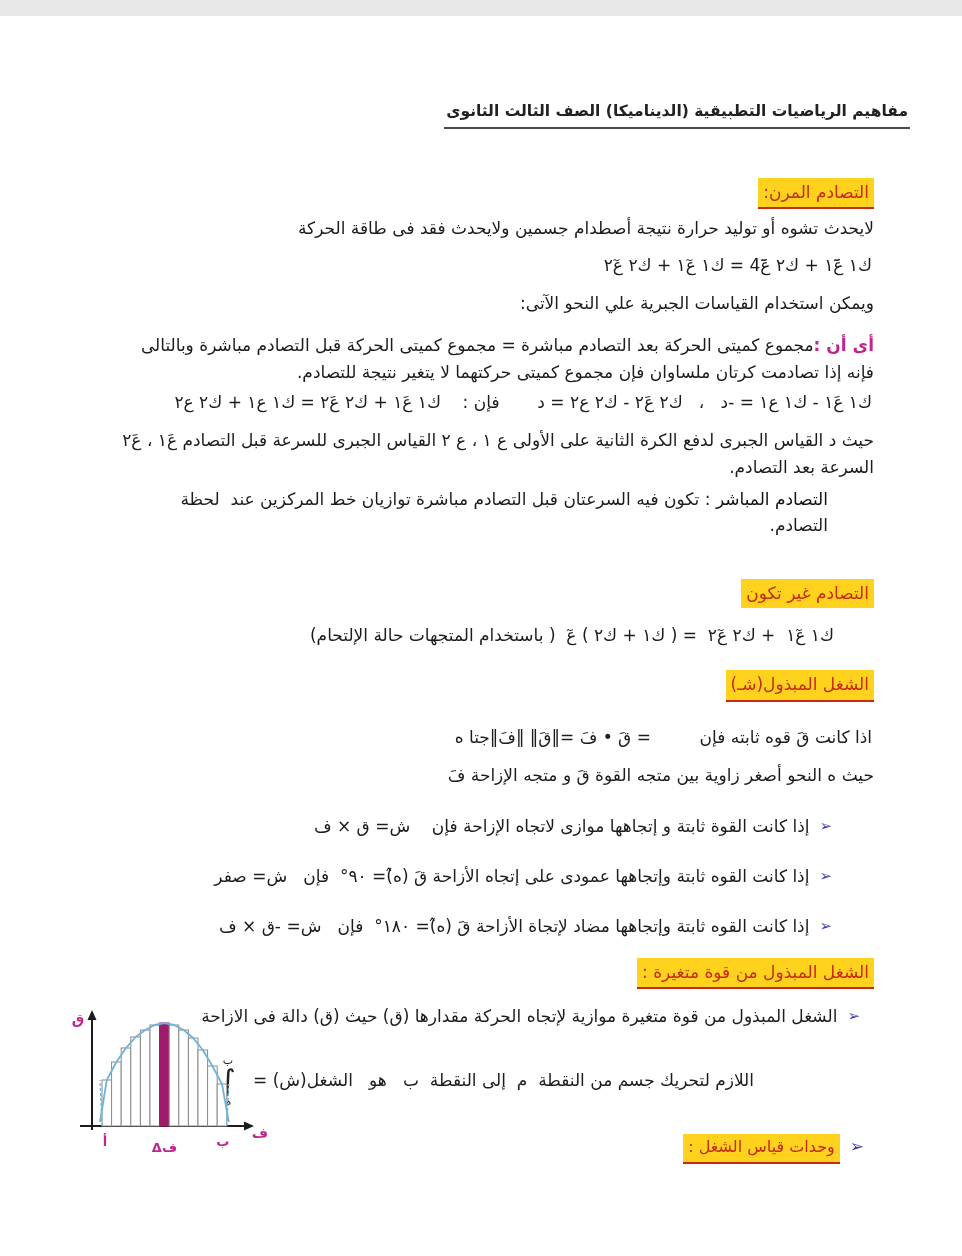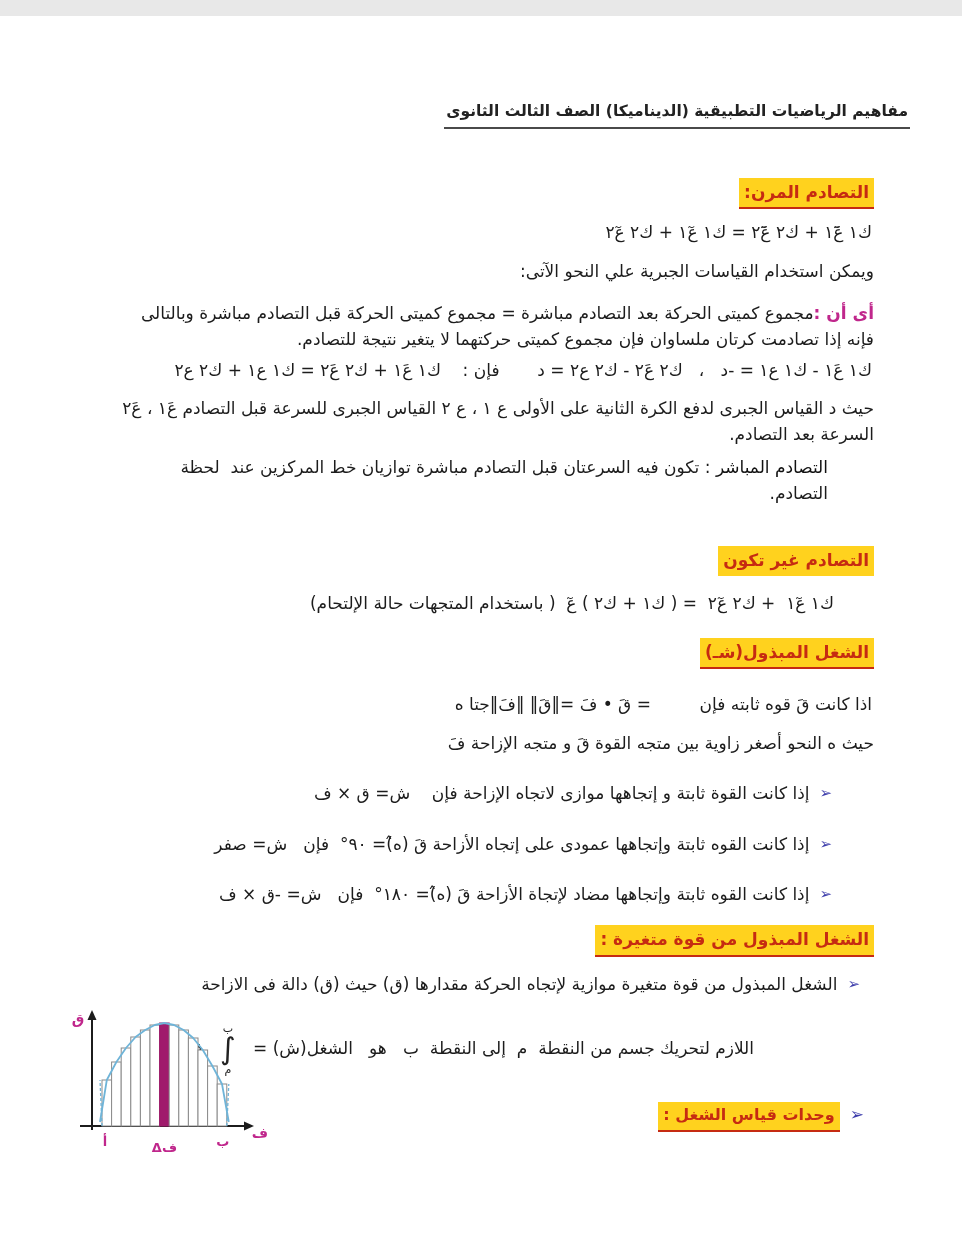--- a/index.html
+++ b/index.html
@@ -21,21 +21,21 @@
     min-width:455px;text-align:center;
   }
   .content{
     position:absolute;top:162px;right:88px;left:118px;
     direction:rtl;text-align:right;
     font-size:17px;line-height:1.55;
   }
   .hl{
     display:inline-block;
     background:#ffd21e;color:#c62b12;
-    font-weight:bold;font-size:17px;
+    font-weight:normal;font-size:17px;
     padding:1px 5px 2px 5px;
   }
   .hl.u{border-bottom:2px solid #c62b12;}
   .magenta{color:#c0278c;font-weight:bold;}
   .boldlbl{font-weight:normal;color:#111;}
   p{margin:0;}
   .para{margin:6px 0 4px 0;}
   .eq{margin:10px 2px 12px 0;letter-spacing:.5px;}
   .eq-center{text-align:right;margin:14px 40px 4px 0;}
   .gap-lg{margin-top:26px;}
@@ -63,21 +63,22 @@
 <body>
 
 <div class="page">
 
   <div class="header">مفاهيم الرياضيات التطبيقية (الديناميكا) الصف الثالث الثانوى</div>
 
   <div class="content">
 
     
     <span class="hl u">التصادم المرن:</span>
-    <p class="eq">ك١ عَٓ١ + ك٢ عَٓ٢ = ك١ عٓ١ + ك٢ عٓ٢</p>
+    <p class="para">لايحدث تشوه أو توليد حرارة نتيجة أصطدام جسمين ولايحدث فقد فى طاقة الحركة</p>
+    <p class="eq">ك١ عَٓ١ + ك٢ عَٓ4 = ك١ عٓ١ + ك٢ عٓ٢</p>
 
     <p class="para">ويمكن استخدام القياسات الجبرية علي النحو الآتى:</p>
     <p class="para gap-md"><span class="magenta">أى أن :</span><span>مجموع كميتى الحركة بعد التصادم مباشرة = مجموع كميتى الحركة قبل التصادم مباشرة وبالتالى فإنه إذا تصادمت كرتان ملساوان فإن مجموع كميتى حركتهما لا يتغير نتيجة للتصادم.</span></p>
     <p class="eq" style="margin-top:2px">ك١ عَ١ - ك١ ع١ = -د &nbsp;&nbsp;،&nbsp;&nbsp; ك٢ عَ٢ - ك٢ ع٢ = د &nbsp;&nbsp;&nbsp;&nbsp;&nbsp; فإن : &nbsp;&nbsp; ك١ عَ١ + ك٢ عَ٢ = ك١ ع١ + ك٢ ع٢</p>
     <p class="para">حيث د القياس الجبرى لدفع الكرة الثانية على الأولى ع ١ ، ع ٢ القياس الجبرى للسرعة قبل التصادم عَ١ ، عَ٢ السرعة بعد التصادم.</p>
     <p class="para indent"><span class="boldlbl">التصادم المباشر</span><span> : تكون فيه السرعتان قبل التصادم مباشرة توازيان خط المركزين عند &nbsp;لحظة التصادم.</span></p>
 
     
     <div class="gap-lg" style="margin-top:40px">
       <span class="hl">التصادم غير تكون</span>

